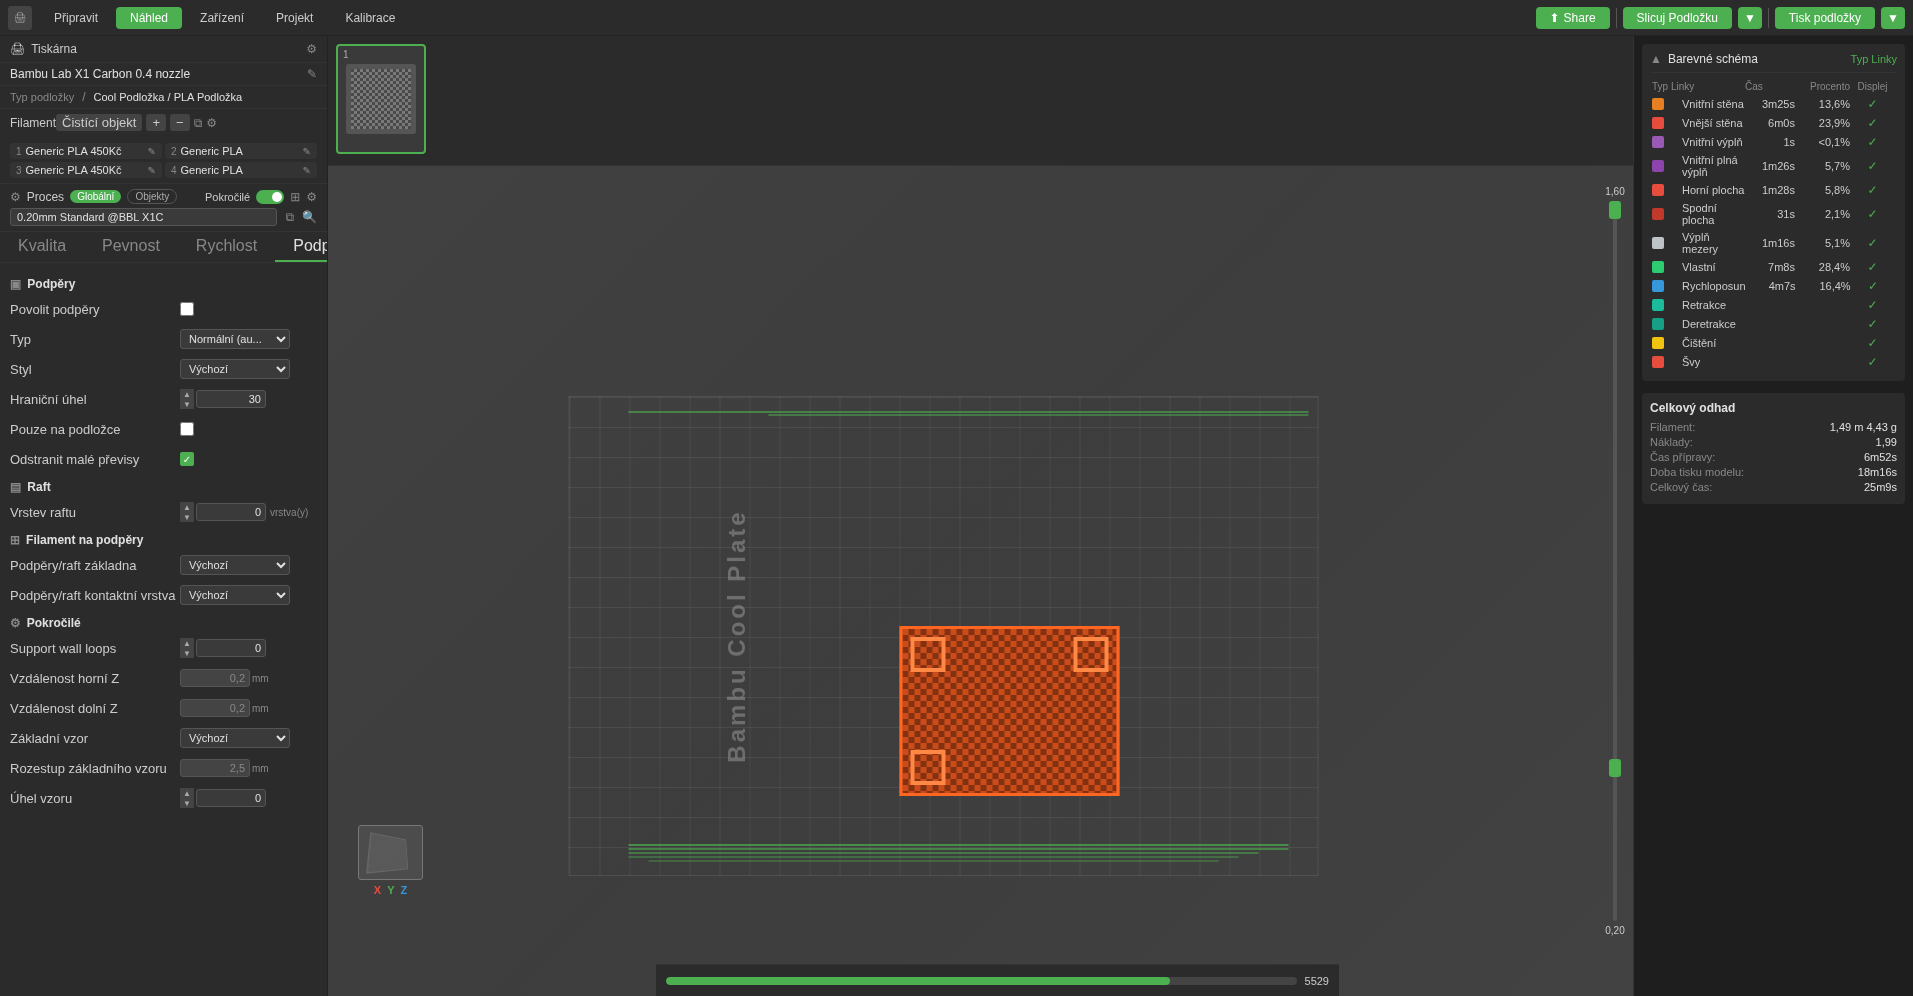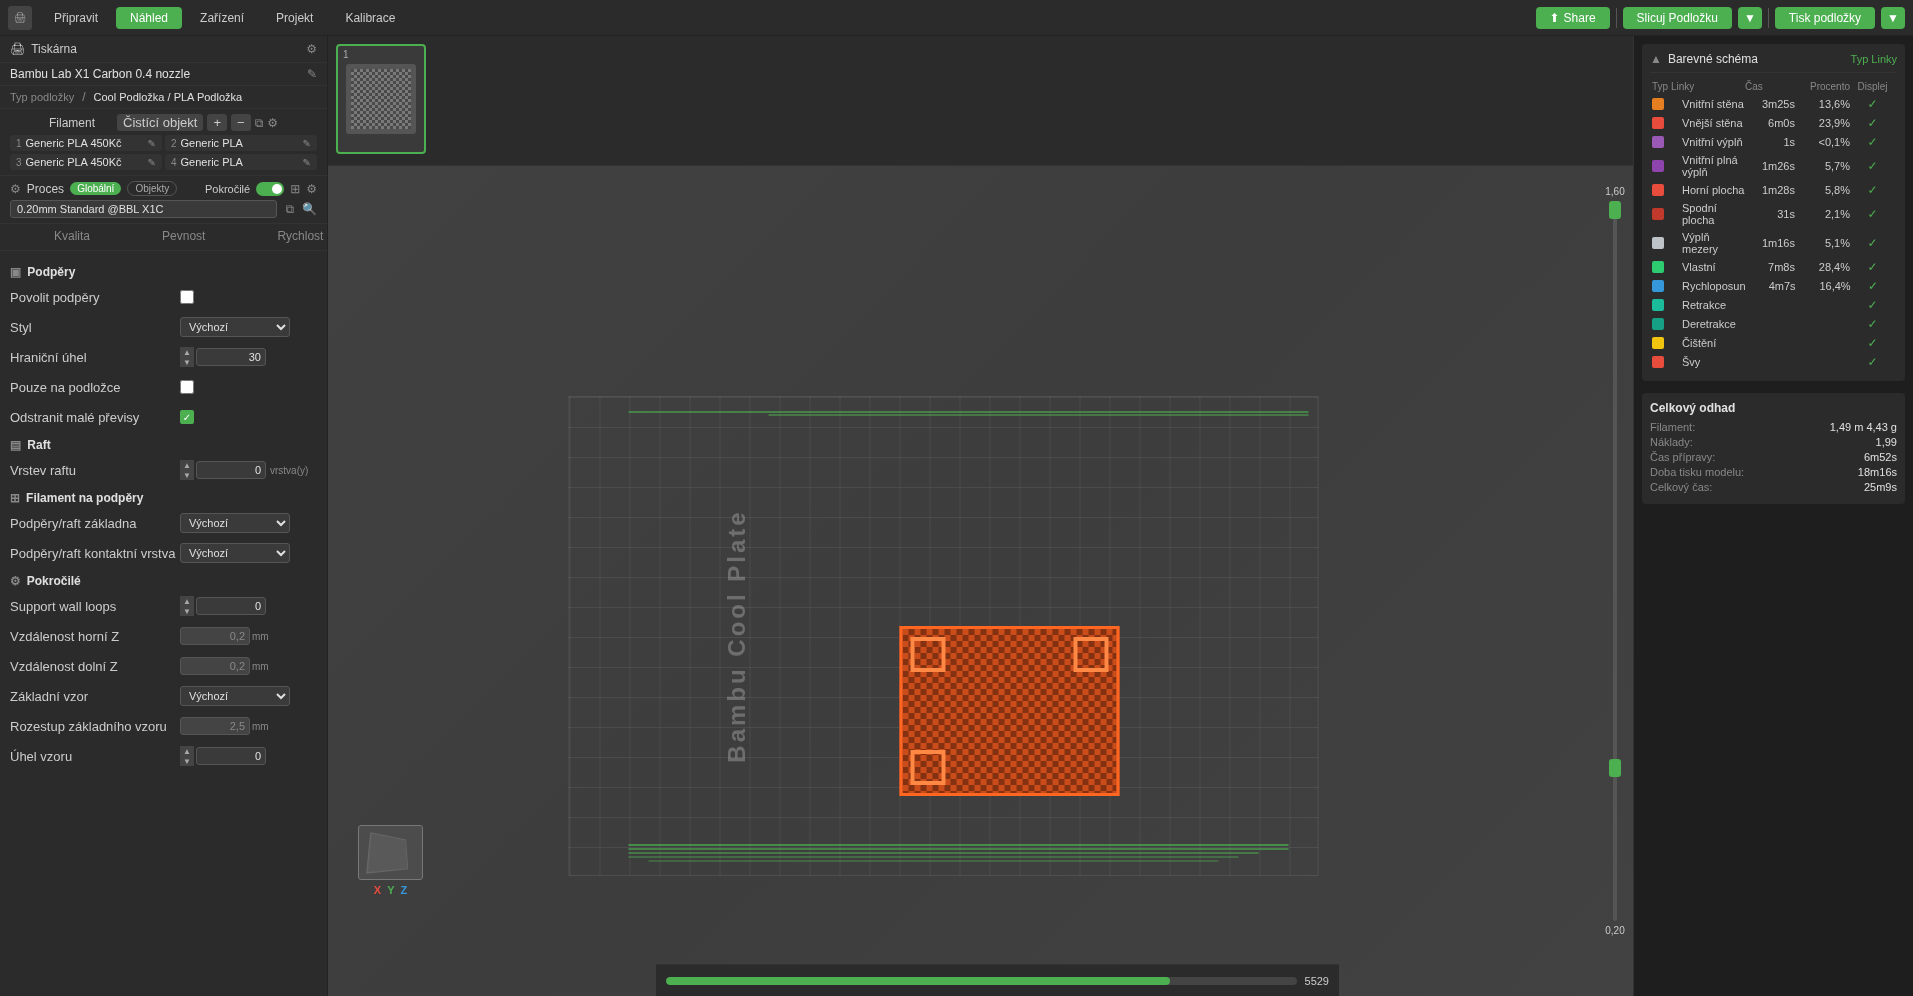--- a/index.html
+++ b/index.html
@@ -31,21 +31,21 @@
 
     .printer-name-row { padding: 4px 10px; border-bottom: 1px solid #333; display: flex; align-items: center; justify-content: space-between; }
     .printer-name { font-size: 12px; color: #e0e0e0; }
     .printer-name-icon { color: #888; }
 
     .plate-type-row { padding: 4px 10px; border-bottom: 1px solid #333; display: flex; align-items: center; gap: 4px; }
     .plate-type-label { color: #888; font-size: 11px; }
     .plate-type-val { color: #e0e0e0; font-size: 11px; }
 
     .filament-section { padding: 5px 10px; border-bottom: 1px solid #333; }
-    .filament-header { display: flex; align-items: center; justify-content: center; margin-bottom: 4px; gap: 22px; }
+    .filament-header { display: flex; align-items: center; justify-content: flex-start; margin-bottom: 12px; }
     .filament-title { color: #ccc; font-size: 12px; }
     .filament-actions { display: flex; gap: 4px; align-items: center; }
     .filament-btn { background: #444; border: none; color: #ccc; border-radius: 3px; padding: 1px 6px; cursor: pointer; font-size: 13px; }
     .filament-grid { display: grid; grid-template-columns: 1fr 1fr; gap: 3px; }
     .filament-item { display: flex; align-items: center; gap: 4px; background: #333; border-radius: 3px; padding: 2px 6px; }
     .filament-num { color: #888; font-size: 10px; }
     .filament-name { color: #e0e0e0; font-size: 11px; flex: 1; }
     .filament-copy { color: #888; font-size: 10px; cursor: pointer; }
 
     
@@ -55,21 +55,21 @@
     .tag-global { background: #4CAF50; color: #fff; border-radius: 10px; padding: 1px 7px; font-size: 10px; cursor: pointer; }
     .tag-objects { background: transparent; color: #aaa; border-radius: 10px; padding: 1px 7px; font-size: 10px; cursor: pointer; border: 1px solid #555; }
     .process-advanced { display: flex; align-items: center; gap: 6px; margin-left: auto; }
     .toggle-green { width: 28px; height: 14px; background: #4CAF50; border-radius: 7px; position: relative; cursor: pointer; }
     .toggle-green::after { content: ''; position: absolute; right: 2px; top: 2px; width: 10px; height: 10px; background: #fff; border-radius: 50%; }
     .process-name-row { display: flex; align-items: center; gap: 4px; }
     .process-name-input { background: #3a3a3a; border: 1px solid #555; border-radius: 3px; color: #e0e0e0; font-size: 11px; padding: 2px 6px; flex: 1; }
 
     
     .tabs { display: flex; border-bottom: 1px solid #333; background: #2b2b2b; }
-    .tab { padding: 5px 18px; cursor: pointer; font-size: 12px; color: #888; border-bottom: 2px solid transparent; margin-left: 36px; }
+    .tab { padding: 5px 18px; cursor: pointer; font-size: 16px; color: #888; border-bottom: 2px solid transparent; }
     .tab.active { color: #e0e0e0; border-bottom: 2px solid #4CAF50; }
 
     
     .settings-area { flex: 1; overflow-y: auto; padding: 6px 10px; }
     .settings-area::-webkit-scrollbar { width: 5px; }
     .settings-area::-webkit-scrollbar-track { background: #2b2b2b; }
     .settings-area::-webkit-scrollbar-thumb { background: #555; border-radius: 3px; }
 
     .section-title { font-size: 12px; font-weight: bold; color: #e0e0e0; margin: 8px 0 5px 0; display: flex; align-items: center; gap: 6px; }
 
@@ -248,20 +248,24 @@
       <div class="section-title">
         <span style="color:#888">▣</span>
         <span>Podpěry</span>
       </div>
 
       <div class="setting-row">
         <span class="setting-label">Povolit podpěry</span>
         <input type="checkbox" class="setting-checkbox" style="">
       </div>
 
+      <div class="setting-row">
+        <span class="setting-label">Typ</span>
+        <select class="setting-select"><option>Normální (au...</option></select>
+      </div>
 
       <div class="setting-row">
         <span class="setting-label">Styl</span>
         <select class="setting-select"><option>Výchozí</option></select>
       </div>
 
       <div class="setting-row">
         <span class="setting-label">Hraniční úhel</span>
         <div class="spinner-input">
           <div class="spinner-arrows">

